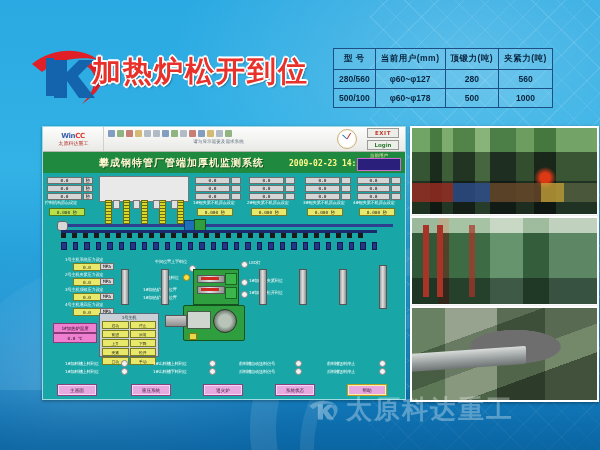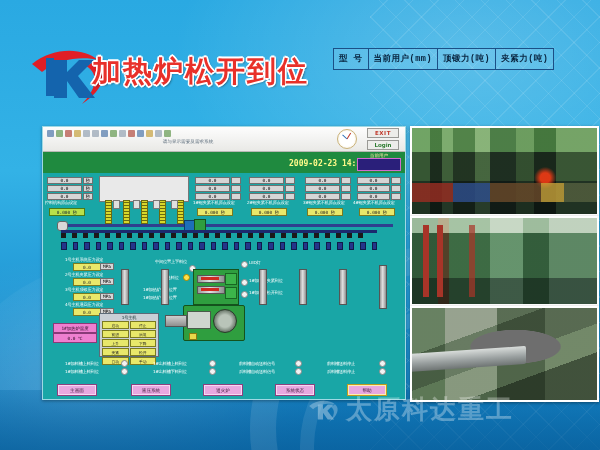--- a/index.html
+++ b/index.html
@@ -38,21 +38,21 @@
     text-shadow:
       1.6px 0 0 #ffffff,-1.6px 0 0 #ffffff,0 1.6px 0 #ffffff,0 -1.6px 0 #ffffff,
       1.2px 1.2px 0 #ffffff,-1.2px 1.2px 0 #ffffff,1.2px -1.2px 0 #ffffff,-1.2px -1.2px 0 #ffffff,
       2px 2px 2px rgba(0,0,0,.35);}
 
   
   .spec{position:absolute;left:333px;top:48px;border-collapse:collapse;
     background:rgba(255,255,255,.10);}
   .spec td{border:1px solid #1b4f86;color:#08243f;font-size:8.5px;font-weight:bold;
     text-align:center;padding:4px 5px;white-space:nowrap;
-    font-family:Liberation Mono, monospace;}
+    font-family:Liberation Sans, sans-serif;}
   .spec tr:first-child td{letter-spacing:.5px;}
 
   
   .hmi{position:absolute;left:42px;top:126px;width:362px;height:272px;
     background:#1fa9a6;border:1px solid #9fd9e4;box-shadow:0 1px 3px rgba(0,0,0,.35);
     overflow:hidden;}
   .hmi-toolbar{height:24px;background:linear-gradient(180deg,#fdfdfd,#e9e9e6);
     border-bottom:1px solid #b9b9b4;display:flex;align-items:center;position:relative;}
   .wincc{width:60px;height:100%;display:flex;flex-direction:column;justify-content:center;
     align-items:center;border-right:1px solid #cfcfcb;}
@@ -184,26 +184,42 @@
 <div class="title-cn">加热炉松开到位</div>
 
 <table class="spec">
   <tbody>
       <tr>
     <td>型  号</td>
     <td>当前用户(mm)</td>
     <td>顶锻力(吨)</td>
     <td>夹紧力(吨)</td>
   </tr>
+  <tr>
+    <td>280/560</td>
+    <td>φ60~φ127</td>
+    <td>280</td>
+    <td>560</td>
+  </tr>
+  <tr>
+    <td>500/100</td>
+    <td>φ60~φ178</td>
+    <td>500</td>
+    <td>1000</td>
+  </tr>
 </tbody>
   </table>
 
 <div class="hmi">
 
   <div class="hmi-toolbar">
+    <div class="wincc">
+      <div class="wincc-top">Win<i>CC</i></div>
+      <div class="wincc-bot">太原科达重工</div>
+    </div>
     <div class="tool-icons">
       <div class="row">
         <span class="ti b"></span>
         <span class="ti g"></span>
         <span class="ti r"></span>
         <span class="ti y"></span>
         <span class="ti"></span>
         <span class="ti"></span>
         <span class="ti b"></span>
         <span class="ti g"></span>
@@ -219,20 +235,21 @@
     <div class="gauge">
       <div class="gauge-dial"></div>
     </div>
     <div class="tool-right">
       <div class="btn-exit">EXIT</div>
       <div class="btn-login">Login</div>
     </div>
   </div>
 
   <div class="hmi-title">
+    <div class="t">攀成钢特管厂管端加厚机监测系统</div>
     <div class="ts">2009-02-23  14:29:24</div>
     <div class="user-box">
       <div class="user-lab">当前用户</div>
       <div class="user-fld"></div>
     </div>
   </div>
 
   <div class="hmi-body">
 
     <div class="p" style="left:4px;top:4px;width:46px;">

